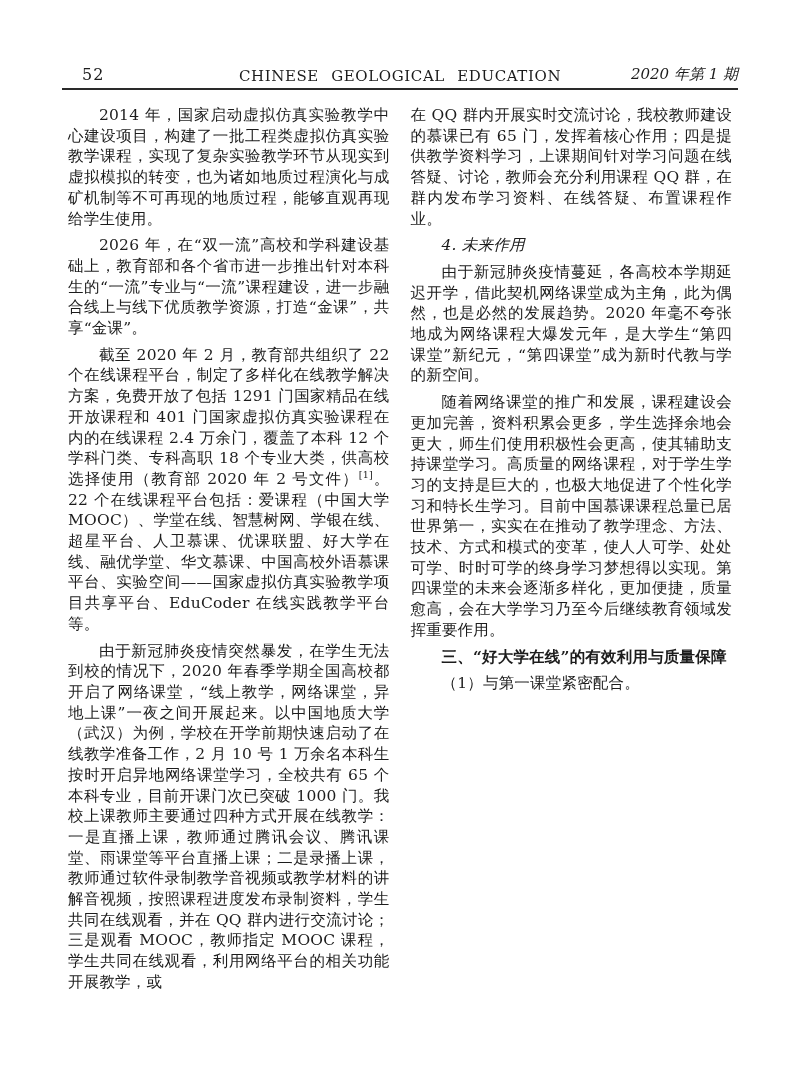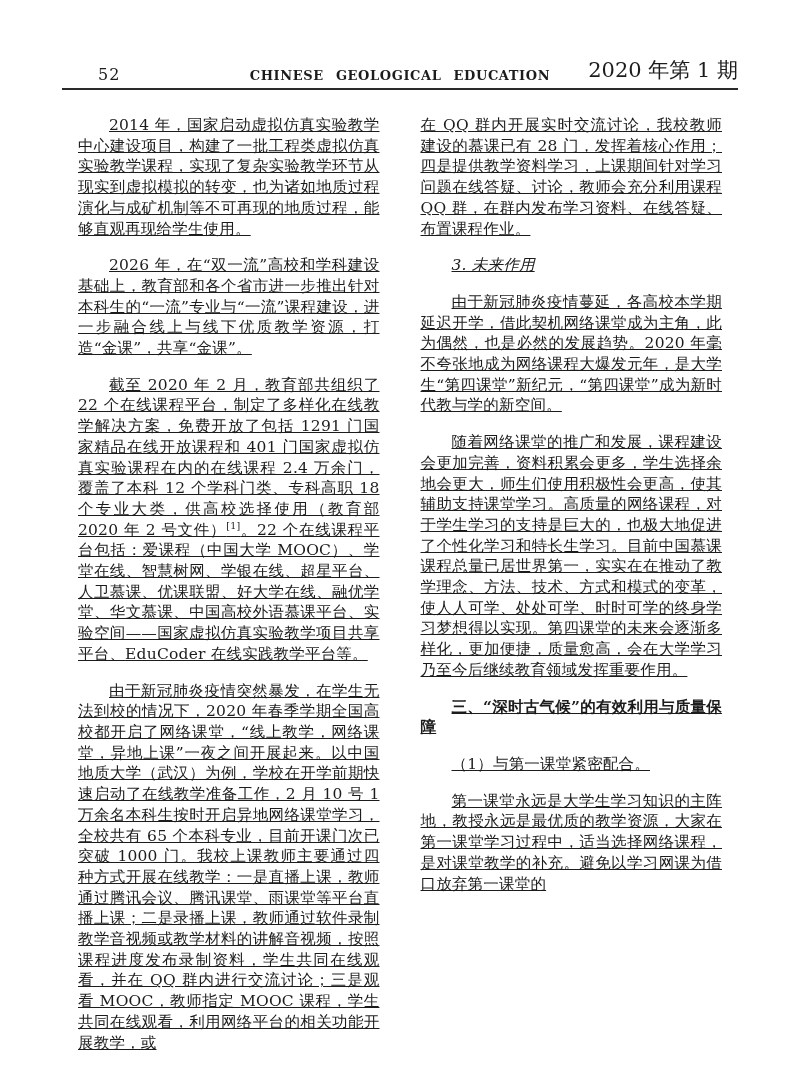--- a/index.html
+++ b/index.html
@@ -17,73 +17,72 @@
   .header {
     position: absolute;
     left: 62px;
     width: 676px;
     top: 40px;
     height: 48px;
     border-bottom: 2px solid #2a2a2a;
   }
   .page-num {
     position: absolute;
-    left: 36px;
+    left: 20px;
     bottom: 4px;
     font-size: 16px;
     letter-spacing: 1px;
   }
   .titles {
     position: absolute;
     left: 0;
     right: 0;
     bottom: 2px;
     text-align: center;
   }
   .title-zh {
     font-style: italic;
     font-weight: 700;
     font-size: 14.5px;
     letter-spacing: 4px;
     line-height: 20px;
   }
   .title-en {
-    font-size: 13px;
+    font-size: 15px;
     letter-spacing: 0.6px;
     word-spacing: 7px;
     line-height: 20px;
-    font-weight: bold;
   }
   .issue {
     position: absolute;
     right: 0;
     bottom: 4px;
-    font-size: 21px;
+    font-size: 15px;
+    font-style: italic;
   }
   
   .columns {
     position: absolute;
     top: 99px;
     left: 62px;
     width: 676px;
     display: flex;
     gap: 9px;
   }
   .column {
     width: 333.5px;
     font-size: 15.5px;
     line-height: 20.7px;
     text-align: justify;
     text-justify: inter-ideograph;
     letter-spacing: 0.2px;
   }
   .column p {
-    margin: 16px;
+    margin: 6px;
     text-indent: 2em;
-    text-decoration: underline;
   }
   .column p.no-indent { text-indent: 0; }
   .column p.subheading { font-style: italic; }
   .column p.heading { font-weight: 700; }
   sup.fn {
     font-size: 9.5px;
     line-height: 0;
     vertical-align: super;
   }
 </style>
@@ -101,23 +100,22 @@
   </div>
 
   <div class="columns">
     <div class="column">
         <p class="body">2014 年，国家启动虚拟仿真实验教学中心建设项目，构建了一批工程类虚拟仿真实验教学课程，实现了复杂实验教学环节从现实到虚拟模拟的转变，也为诸如地质过程演化与成矿机制等不可再现的地质过程，能够直观再现给学生使用。</p>
         <p class="body">2026 年，在“双一流”高校和学科建设基础上，教育部和各个省市进一步推出针对本科生的“一流”专业与“一流”课程建设，进一步融合线上与线下优质教学资源，打造“金课”，共享“金课”。</p>
         <p class="body">截至 2020 年 2 月，教育部共组织了 22 个在线课程平台，制定了多样化在线教学解决方案，免费开放了包括 1291 门国家精品在线开放课程和 401 门国家虚拟仿真实验课程在内的在线课程 2.4 万余门，覆盖了本科 12 个学科门类、专科高职 18 个专业大类，供高校选择使用（教育部 2020 年 2 号文件）<sup class="fn">[1]</sup>。22 个在线课程平台包括：爱课程（中国大学 MOOC）、学堂在线、智慧树网、学银在线、超星平台、人卫慕课、优课联盟、好大学在线、融优学堂、华文慕课、中国高校外语慕课平台、实验空间——国家虚拟仿真实验教学项目共享平台、EduCoder 在线实践教学平台等。</p>
         <p class="body">由于新冠肺炎疫情突然暴发，在学生无法到校的情况下，2020 年春季学期全国高校都开启了网络课堂，“线上教学，网络课堂，异地上课”一夜之间开展起来。以中国地质大学（武汉）为例，学校在开学前期快速启动了在线教学准备工作，2 月 10 号 1 万余名本科生按时开启异地网络课堂学习，全校共有 65 个本科专业，目前开课门次已突破 1000 门。我校上课教师主要通过四种方式开展在线教学：一是直播上课，教师通过腾讯会议、腾讯课堂、雨课堂等平台直播上课；二是录播上课，教师通过软件录制教学音视频或教学材料的讲解音视频，按照课程进度发布录制资料，学生共同在线观看，并在 QQ 群内进行交流讨论；三是观看 MOOC，教师指定 MOOC 课程，学生共同在线观看，利用网络平台的相关功能开展教学，或</p>
       </div>
     <div class="column">
-        <p class="body no-indent">在 QQ 群内开展实时交流讨论，我校教师建设的慕课已有 28 门，发挥着核心作用；四是提供教学资料学习，上课期间针对学习问题在线答疑、讨论，教师会充分利用课程 QQ 群，在群内发布学习资料、在线答疑、布置课程作业。</p>
-        <p class="subheading">3. 未来作用</p>
+        <p class="body no-indent">在 QQ 群内开展实时交流讨论，我校教师建设的慕课已有 65 门，发挥着核心作用；四是提供教学资料学习，上课期间针对学习问题在线答疑、讨论，教师会充分利用课程 QQ 群，在群内发布学习资料、在线答疑、布置课程作业。</p>
+        <p class="subheading">4. 未来作用</p>
         <p class="body">由于新冠肺炎疫情蔓延，各高校本学期延迟开学，借此契机网络课堂成为主角，此为偶然，也是必然的发展趋势。2020 年毫不夸张地成为网络课程大爆发元年，是大学生“第四课堂”新纪元，“第四课堂”成为新时代教与学的新空间。</p>
         <p class="body">随着网络课堂的推广和发展，课程建设会更加完善，资料积累会更多，学生选择余地会更大，师生们使用积极性会更高，使其辅助支持课堂学习。高质量的网络课程，对于学生学习的支持是巨大的，也极大地促进了个性化学习和特长生学习。目前中国慕课课程总量已居世界第一，实实在在推动了教学理念、方法、技术、方式和模式的变革，使人人可学、处处可学、时时可学的终身学习梦想得以实现。第四课堂的未来会逐渐多样化，更加便捷，质量愈高，会在大学学习乃至今后继续教育领域发挥重要作用。</p>
-        <p class="heading">三、“深时古气候”的有效利用与质量保障</p>
+        <p class="heading">三、“好大学在线”的有效利用与质量保障</p>
         <p class="body">（1）与第一课堂紧密配合。</p>
-        <p class="body">第一课堂永远是大学生学习知识的主阵地，教授永远是最优质的教学资源，大家在第一课堂学习过程中，适当选择网络课程，是对课堂教学的补充。避免以学习网课为借口放弃第一课堂的</p>
       </div>
   </div>
 
 </div>
 
 </body></html>

